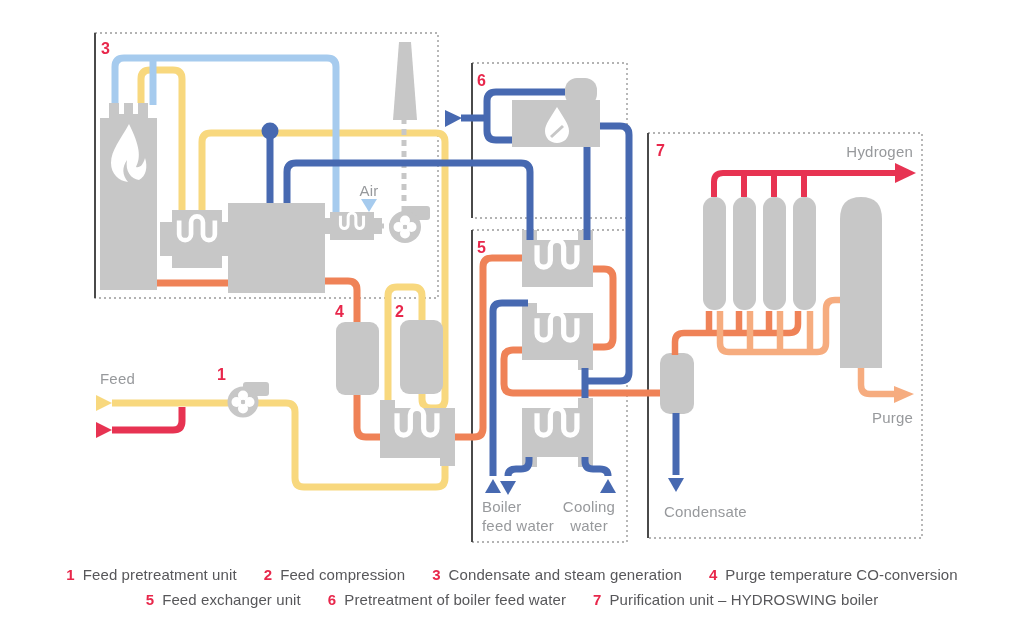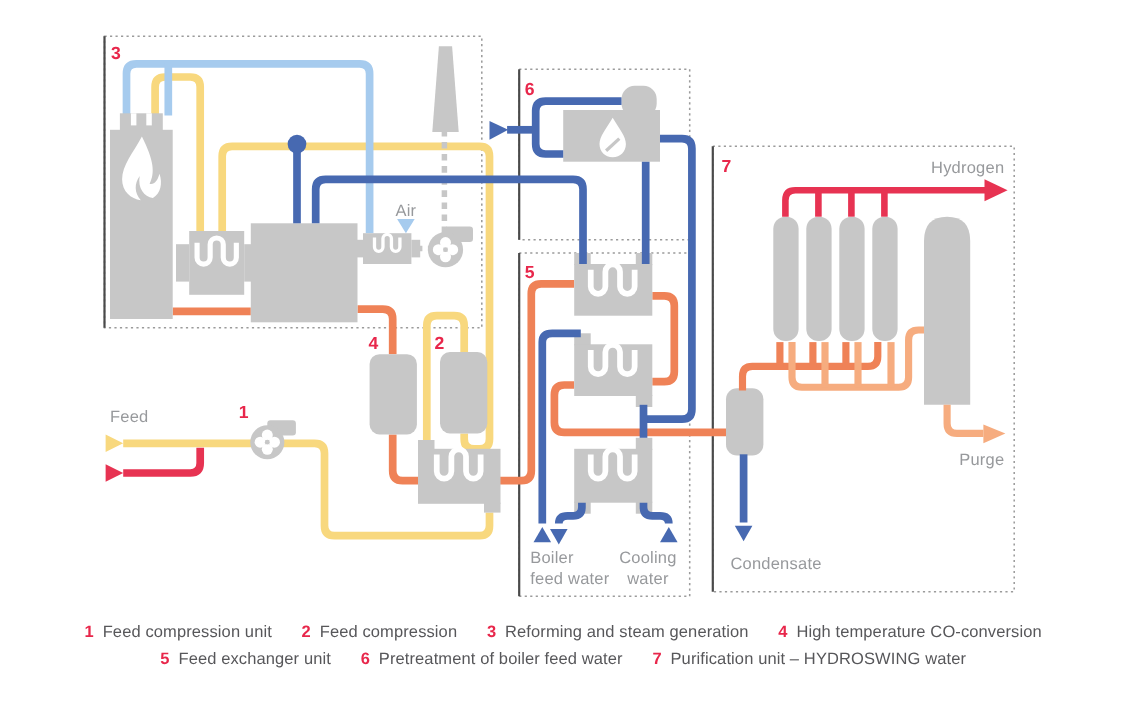--- a/index.html
+++ b/index.html
@@ -202,42 +202,42 @@
     <text x="335" y="317" class="unit-num">4</text>
     <text x="477" y="253" class="unit-num">5</text>
     <text x="477" y="86" class="unit-num">6</text>
     <text x="656" y="156" class="unit-num">7</text>
   </g>
 </svg>
 
 <div class="legend legend-row1">
   <span class="item">
     <span class="num">1</span>
-    <span class="lbl">Feed compression unit</span>
+    <span class="lbl">Feed pretreatment unit</span>
   </span>
   <span class="item">
     <span class="num">2</span>
     <span class="lbl">Feed compression</span>
   </span>
   <span class="item">
     <span class="num">3</span>
-    <span class="lbl">Reforming and steam generation</span>
+    <span class="lbl">Condensate and steam generation</span>
   </span>
   <span class="item">
     <span class="num">4</span>
-    <span class="lbl">High temperature CO-conversion</span>
+    <span class="lbl">Purge temperature CO-conversion</span>
   </span>
 </div>
 <div class="legend legend-row2">
   <span class="item">
     <span class="num">5</span>
     <span class="lbl">Feed exchanger unit</span>
   </span>
   <span class="item">
     <span class="num">6</span>
     <span class="lbl">Pretreatment of boiler feed water</span>
   </span>
   <span class="item">
     <span class="num">7</span>
-    <span class="lbl">Purification unit – HYDROSWING water</span>
+    <span class="lbl">Purification unit – HYDROSWING boiler</span>
   </span>
 </div>
 </div>
 
 </body></html>

